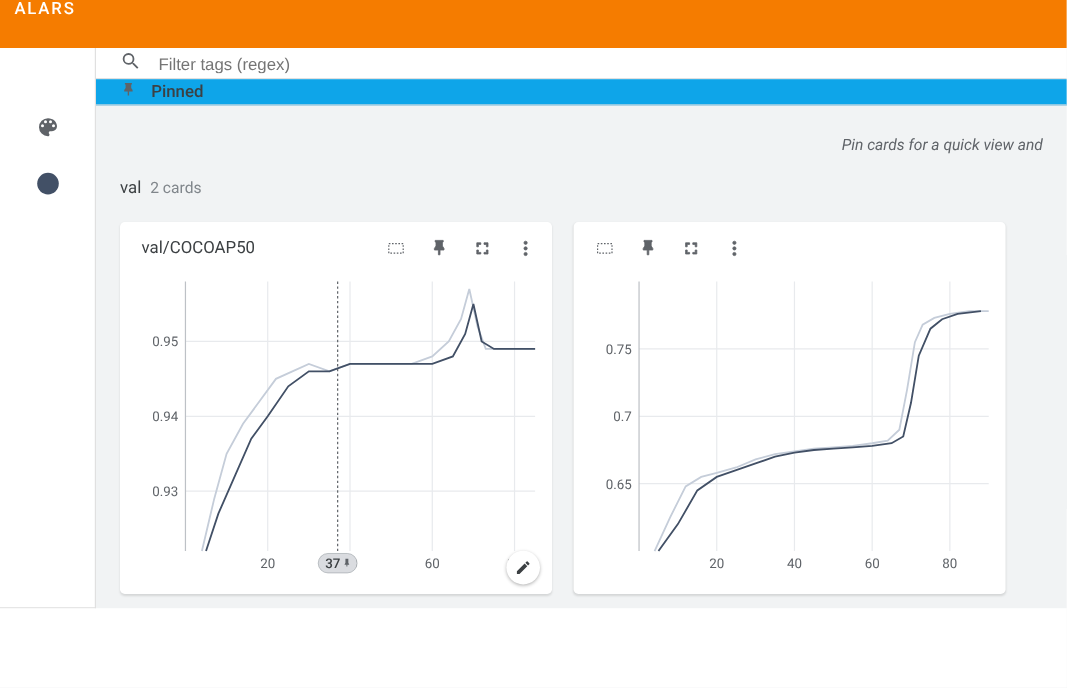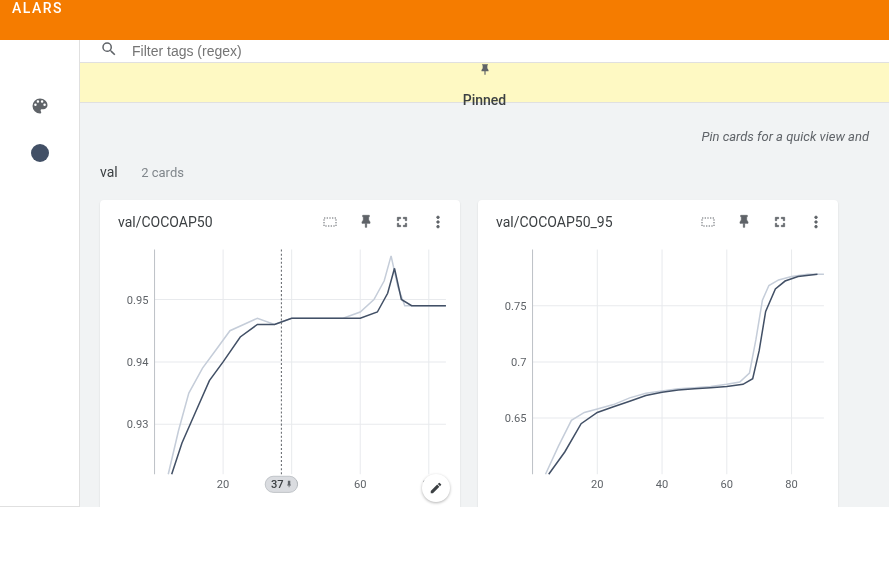--- a/index.html
+++ b/index.html
@@ -7,25 +7,25 @@
 .top-bar { background: #f57c00; color: #fff; height: 40px; display: flex; align-items: flex-start; padding: 0 12px; font-size: 14px; font-weight: 500; letter-spacing: 1.5px; }
 .layout { display: flex; height: 467px; }
 .sidebar { width: 80px; border-right: 1px solid #e0e0e0; padding-top: 56px; display: flex; flex-direction: column; align-items: center; gap: 28px; border-bottom: 1px solid #e0e0e0; }
 .palette-icon { width: 20px; height: 20px; position: relative; }
 .palette-icon svg { width: 20px; height: 20px; fill: #5f6368; }
 .dot-icon { width: 18px; height: 18px; border-radius: 50%; background: #425066; }
 .main { flex: 1; background: #f1f3f4; display: flex; flex-direction: column; }
 .filter-row { background: #fff; height: 48px; display: flex; align-items: center; padding: 0 20px; gap: 14px; border-bottom: 1px solid #e0e0e0; }
 .search-icon svg { width: 18px; height: 18px; fill: #5f6368; }
 .filter-input { border: none; outline: none; font-size: 14px; color: #5f6368; flex: 1; background: transparent; }
-.pinned-row { background: #fef9c3; height: 40px; display: flex; align-items: center; padding: 0 20px; gap: 12px; border-bottom: 1px solid #e0e0e0; font-size: 14px; font-weight: 500; color: #3c4043; flex-direction: column; }
+.pinned-row { background: #0ea5e9; height: 40px; display: flex; align-items: center; padding: 0 20px; gap: 12px; border-bottom: 1px solid #e0e0e0; font-size: 14px; font-weight: 500; color: #3c4043; }
 .pin-icon svg { width: 14px; height: 14px; fill: #5f6368; }
 .hint-row { text-align: right; padding: 26px 20px 10px; font-size: 13px; font-style: italic; color: #5f6368; }
 .section-header { padding: 10px 20px 8px; font-size: 14px; color: #3c4043; }
-.section-header .count { color: #80868b; font-size: 13px; margin-left: 20px; }
+.section-header .count { color: #80868b; font-size: 13px; margin-left: 4px; }
 .cards { display: flex; gap: 18px; padding: 12px 20px; }
 .card { background: #fff; border-radius: 4px; box-shadow: 0 1px 2px rgba(0,0,0,0.12); width: 360px; height: 310px; display: flex; flex-direction: column; }
 .card-header { display: flex; align-items: center; padding: 14px 14px 8px 18px; }
 .card-title { font-size: 14px; color: #3c4043; flex: 1; }
 .card-actions { display: flex; gap: 20px; align-items: center; }
 .action-icon { width: 16px; height: 16px; display: flex; align-items: center; justify-content: center; }
 .action-icon svg { width: 16px; height: 16px; fill: #5f6368; stroke: #5f6368; }
 .chart-area { flex: 1; position: relative; padding: 0 8px 8px 8px; }
 .chart-svg { width: 100%; height: 100%; }
 .axis-text { font-size: 11px; fill: #5f6368; }
@@ -138,21 +138,20 @@
           <div class="fab">
             <svg viewBox="0 0 24 24">
                 <path d="M3 17.25V21h3.75L17.81 9.94l-3.75-3.75L3 17.25zM20.71 7.04a1 1 0 0 0 0-1.41l-2.34-2.34a1 1 0 0 0-1.41 0l-1.83 1.83 3.75 3.75 1.83-1.83z"></path>
               </svg>
           </div>
         </div>
       </div>
 
       <div class="card">
         <div class="card-header">
-          <span class="card-title">val/COCOAP50_95</span>
           <div class="card-actions">
             <span class="action-icon">
                 <svg viewBox="0 0 24 24">
                   <rect x="3" y="6" width="18" height="12" fill="none" stroke="#5f6368" stroke-width="1.5" stroke-dasharray="2 2"></rect>
                 </svg>
               </span>
             <span class="action-icon">
                 <svg viewBox="0 0 24 24">
                   <path d="M16 9V4h1V2H7v2h1v5l-2 3v2h5v6h2v-6h5v-2l-2-3z"></path>
                 </svg>

